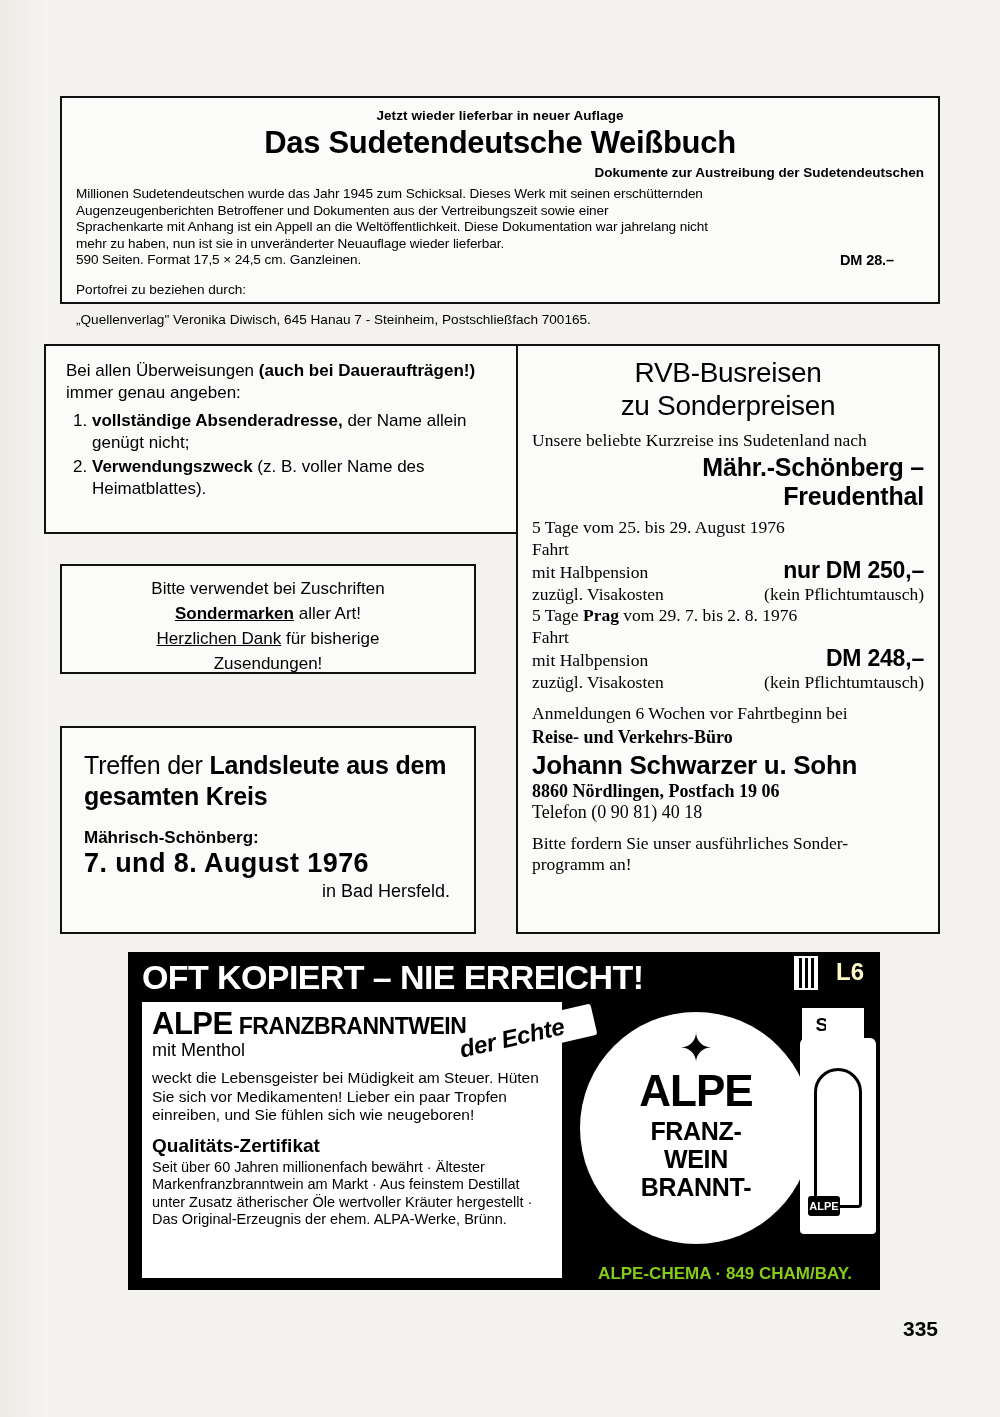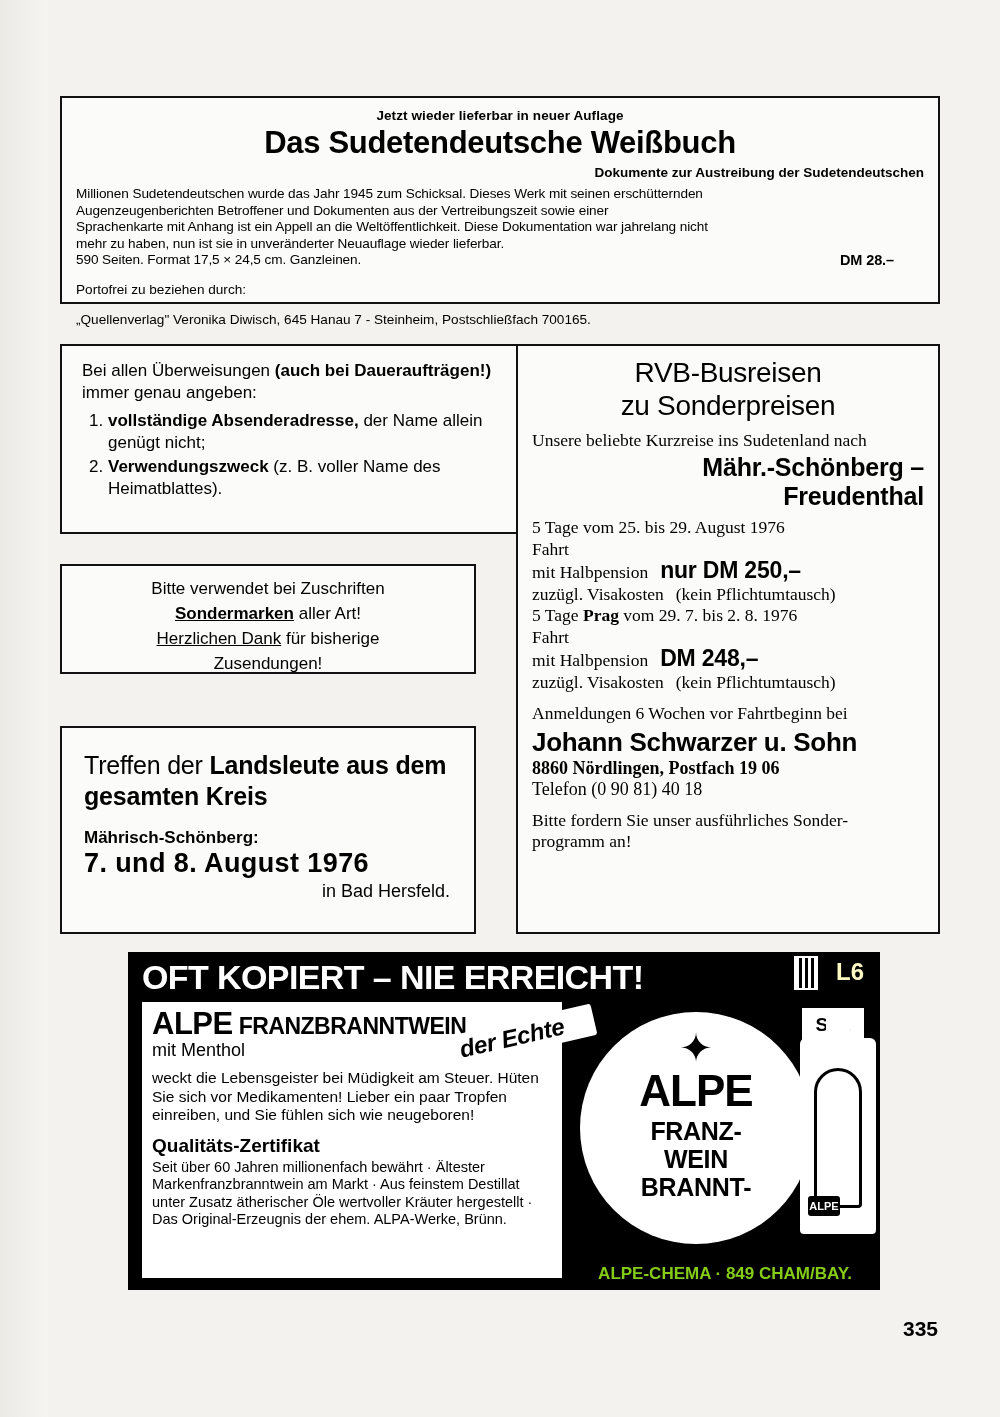--- a/index.html
+++ b/index.html
@@ -79,21 +79,21 @@
     padding-right: 30px;
   }
   #weissbuch .order {
     margin-top: 10px;
     font-size: 13.6px;
     line-height: 16.5px;
   }
 
   
   #ueberweisungen {
-    left: 60px; top: 344px; width: 492px; height: 190px;
+    left: 44px; top: 344px; width: 492px; height: 190px;
     padding: 14px 16px 11px 20px;
   }
   #ueberweisungen .intro {
     font-size: 17px;
     line-height: 22px;
   }
   #ueberweisungen ol {
     margin: 6px 0 0 0;
     padding-left: 26px;
     font-size: 17px;
@@ -166,23 +166,22 @@
     text-align: right;
     margin: 2px 0 6px 0;
     letter-spacing: -0.2px;
   }
   #rvb .line {
     font-size: 17.5px;
     line-height: 21.5px;
   }
   .row {
     display: flex;
-    justify-content: flex-start;
+    justify-content: space-between;
     align-items: baseline;
-    gap: 12px;
   }
   .pricebig {
     font-family: "Liberation Sans", sans-serif;
     font-weight: bold;
     font-size: 23px;
     letter-spacing: -0.2px;
   }
   #rvb .agency {
     font-weight: bold;
     font-size: 18px;
@@ -472,20 +471,21 @@
     <div class="line row">
       <span>mit Halbpension</span>
       <span class="pricebig">DM 248,–</span>
     </div>
     <div class="line row">
       <span>zuzügl. Visakosten</span>
       <span>(kein Pflichtumtausch)</span>
     </div>
 
     <div class="line mt10">Anmeldungen 6 Wochen vor Fahrtbeginn bei</div>
+    <div class="agency">Reise- und Verkehrs-Büro</div>
     <div class="company">Johann Schwarzer u. Sohn</div>
     <div class="addr">8860 Nördlingen, Postfach 19 06</div>
     <div class="tel">Telefon (0 90 81) 40 18</div>
     <div class="closing">
       <div>Bitte fordern Sie unser ausführliches Sonder-</div>
       <div>programm an!</div>
     </div>
   </div>
 
   <div id="alpe">

